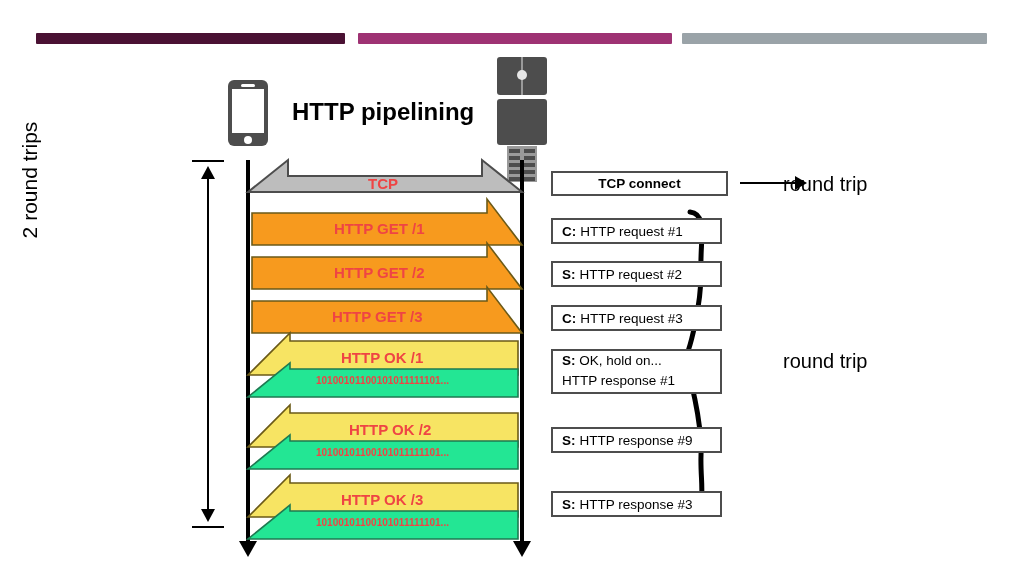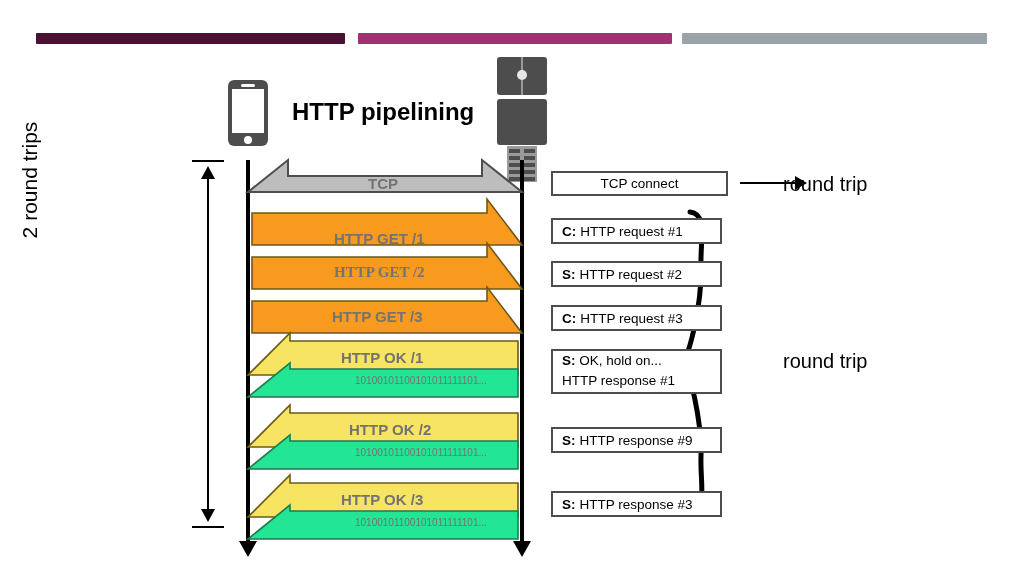--- a/index.html
+++ b/index.html
@@ -70,35 +70,35 @@
     border-top:13px solid #000;}
   #measure-label{
     position:absolute;left:-85px;top:168px;width:230px;
     text-align:center;font-size:21px;color:#000;
     transform:rotate(-90deg);white-space:nowrap;
   }
 
   
   #arrows{position:absolute;left:0;top:0;width:1024px;height:576px;}
   .band-label{
-    position:absolute;font-weight:bold;color:#737373;white-space:nowrap;
+    position:absolute;font-weight:bold;color:#ef4444;white-space:nowrap;
     font-size:15px;
   }
   .band-label.tcp{font-size:15px;}
-  .band-label.binary{font-size:10px;font-weight:normal;margin-left:39px;}
+  .band-label.binary{font-size:10px;font-weight:bold;}
 
   
   .legend-box{
     position:absolute;border:2px solid #4d4d4d;background:#ffffff;
     font-size:13.5px;color:#000;
     box-sizing:border-box;
     display:flex;align-items:center;
     padding-left:9px;
   }
-  .legend-box.center{justify-content:center;padding-left:0;font-weight:normal;}
+  .legend-box.center{justify-content:center;padding-left:0;font-weight:bold;}
   .legend-box.multiline{display:block;line-height:1.45;}
   .legend-box .role{font-weight:bold;}
 
   
   .rt-label{position:absolute;font-size:20px;color:#000;white-space:nowrap;}
   #rt-arrow{position:absolute;left:740px;top:182px;width:58px;height:2px;background:#000;}
   #rt-arrow-head{position:absolute;left:795px;top:176px;width:0;height:0;
     border-top:7px solid transparent;border-bottom:7px solid transparent;
     border-left:12px solid #000;}
 </style>
@@ -172,22 +172,22 @@
     <polygon points="518,441 290,441 290,435 248,469 518,469" fill="#23e694" stroke="#1e7a52" stroke-width="1.6"></polygon>
 
     <polygon points="518,483 290,483 290,475 248,517 518,517" fill="#f7e463" stroke="#6b5a18" stroke-width="1.6"></polygon>
     <polygon points="518,511 290,511 290,505 248,539 518,539" fill="#23e694" stroke="#1e7a52" stroke-width="1.6"></polygon>
 
     <path d="M 690,212 C 708,214 700,240 701,268 C 702,300 690,356 682,362
          C 690,368 702,424 701,456 C 700,484 708,510 690,512" fill="none" stroke="#000" stroke-width="5" stroke-linecap="round"></path>
   </svg>
 
   <div class="band-label tcp" style="left:368px;top:175px;">TCP</div>
-  <div class="band-label" style="left:334px;top:230px;">HTTP GET /1</div>
-  <div class="band-label" style="left:334px;top:264px;font-family:Liberation Serif, serif;">HTTP GET /2</div>
+  <div class="band-label" style="left:334px;top:220px;">HTTP GET /1</div>
+  <div class="band-label" style="left:334px;top:264px;">HTTP GET /2</div>
   <div class="band-label" style="left:332px;top:308px;">HTTP GET /3</div>
   <div class="band-label" style="left:341px;top:349px;">HTTP OK /1</div>
   <div class="band-label binary" style="left:316px;top:375px;">10100101100101011111101...</div>
   <div class="band-label" style="left:349px;top:421px;">HTTP OK /2</div>
   <div class="band-label binary" style="left:316px;top:447px;">10100101100101011111101...</div>
   <div class="band-label" style="left:341px;top:491px;">HTTP OK /3</div>
   <div class="band-label binary" style="left:316px;top:517px;">10100101100101011111101...</div>
 
   <div class="legend-box center" style="left:551px;top:171px;width:177px;height:25px;">
     <span>TCP connect</span>

